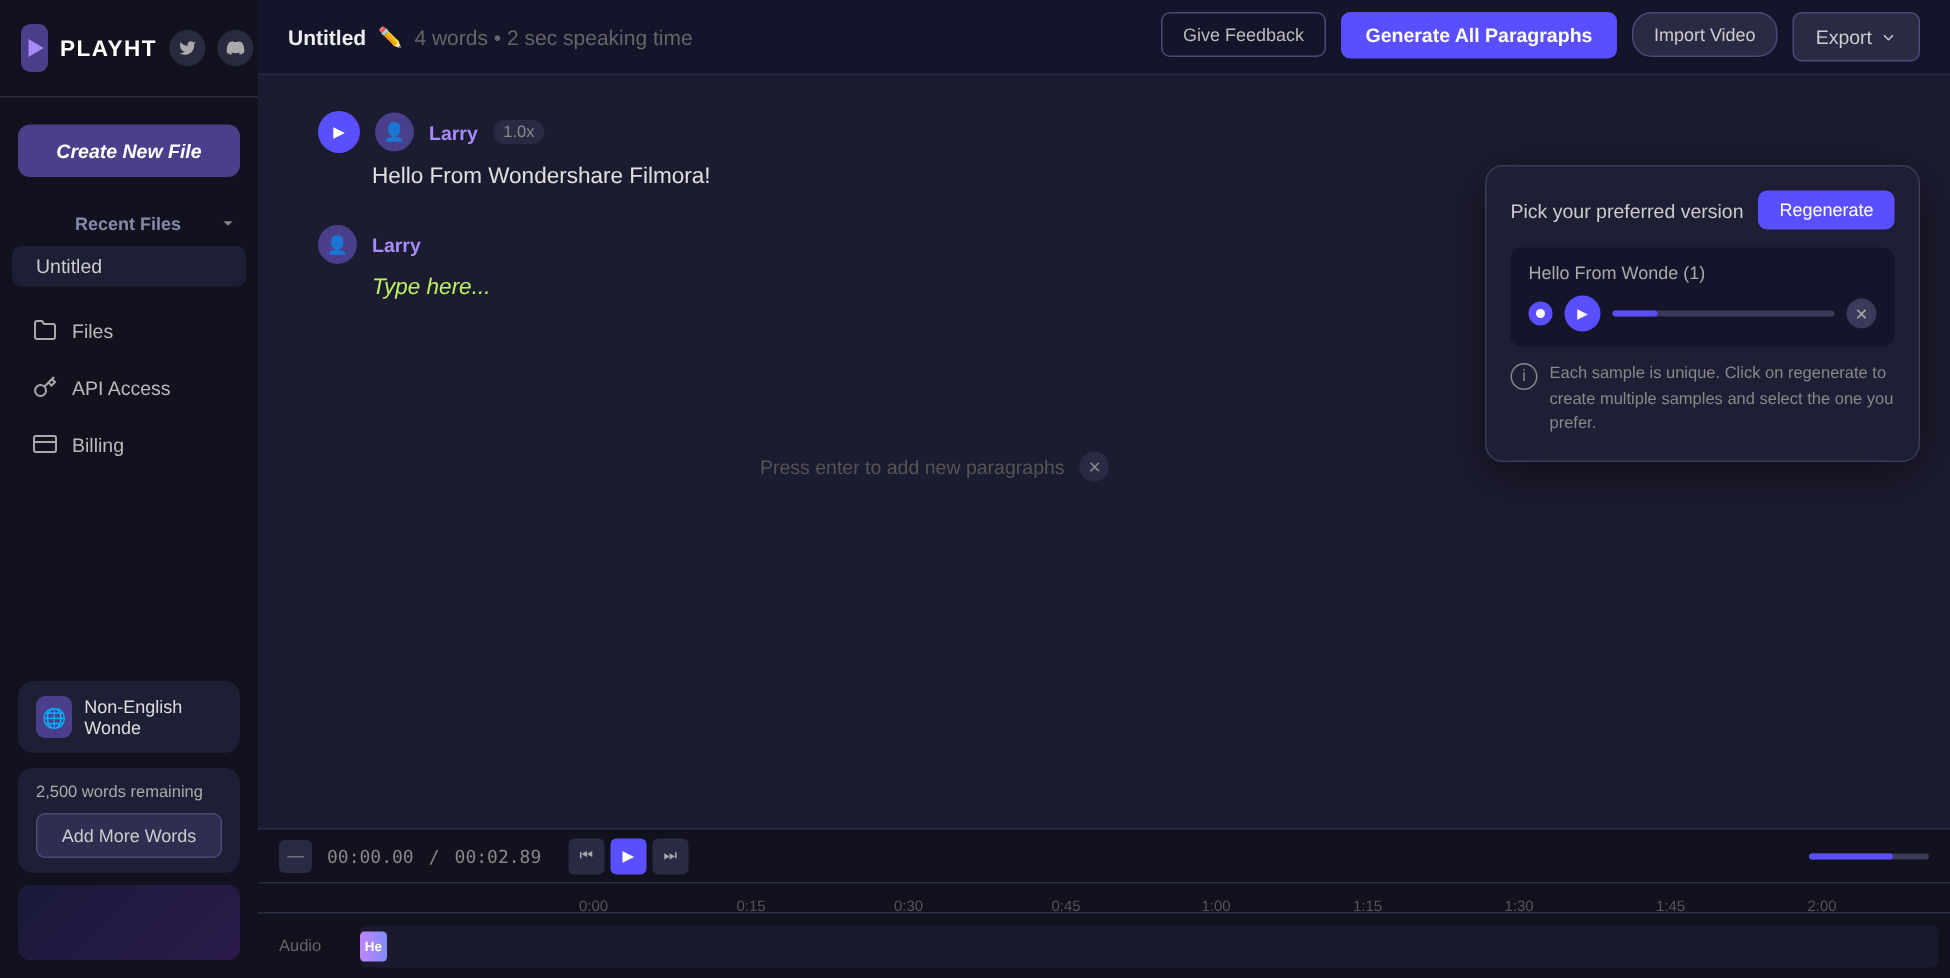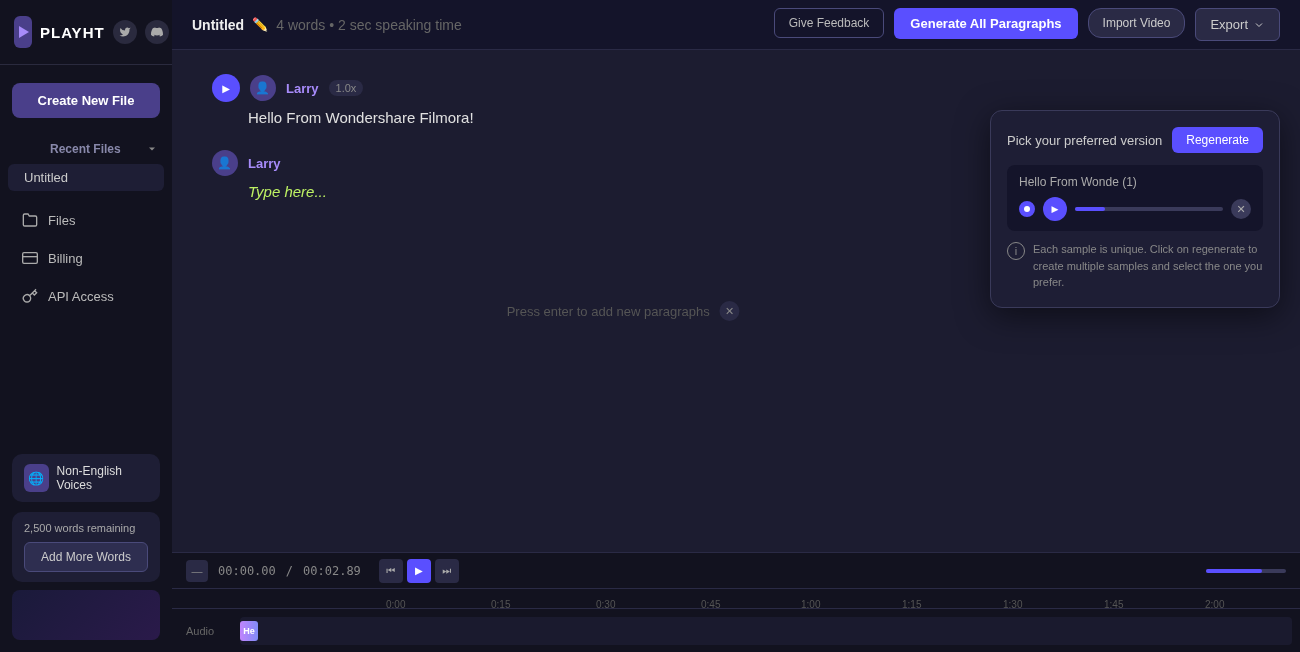--- a/index.html
+++ b/index.html
@@ -70,20 +70,21 @@
       margin: 10px 12px;
       padding: 10px 14px;
       background: #4a3f8a;
       border-radius: 8px;
       font-size: 13px;
       font-weight: 600;
       color: #fff;
       cursor: pointer;
       text-align: center;
       border: none;
+      font-style: italic;
     }
 
     .sidebar-section {
       padding: 8px 0;
     }
     .sidebar-section-header {
       display: flex;
       align-items: center;
       justify-content: space-between;
       padding: 6px 14px;
@@ -676,37 +677,37 @@
   <div class="sidebar-nav-item">
     <svg viewBox="0 0 24 24" fill="none" stroke="#aaa" stroke-width="2">
         <path d="M22 19a2 2 0 01-2 2H4a2 2 0 01-2-2V5a2 2 0 012-2h5l2 3h9a2 2 0 012 2z"></path>
       </svg>
     <span>Files</span>
   </div>
 
 
   <div class="sidebar-nav-item">
     <svg viewBox="0 0 24 24" fill="none" stroke="#aaa" stroke-width="2">
+        <path d="M21 2l-2 2m-7.61 7.61a5.5 5.5 0 11-7.778 7.778 5.5 5.5 0 017.777-7.777zm0 0L15.5 7.5m0 0l3 3L22 7l-3-3m-3.5 3.5L19 4"></path>
+      </svg>
+    <span>API Access</span>
+  </div>
+
+  <div class="sidebar-nav-item">
+    <svg viewBox="0 0 24 24" fill="none" stroke="#aaa" stroke-width="2">
         <rect x="1" y="4" width="22" height="16" rx="2" ry="2"></rect>
         <line x1="1" y1="10" x2="23" y2="10"></line>
       </svg>
     <span>Billing</span>
   </div>
 
-  <div class="sidebar-nav-item">
-    <svg viewBox="0 0 24 24" fill="none" stroke="#aaa" stroke-width="2">
-        <path d="M21 2l-2 2m-7.61 7.61a5.5 5.5 0 11-7.778 7.778 5.5 5.5 0 017.777-7.777zm0 0L15.5 7.5m0 0l3 3L22 7l-3-3m-3.5 3.5L19 4"></path>
-      </svg>
-    <span>API Access</span>
-  </div>
-
   <div class="sidebar-bottom">
     <div class="non-english-badge">
       <div class="non-english-icon">🌐</div>
-      <span class="non-english-text">Non-English Voices</span>
+      <span class="non-english-text">Non-English Wonde</span>
     </div>
     <div class="words-remaining-box">
       <div class="words-remaining-text">2,500 words remaining</div>
       <button class="add-words-btn">Add More Words</button>
     </div>
     <div class="sidebar-thumbnail"></div>
   </div>
 </div>
 
 <div class="main-area">

